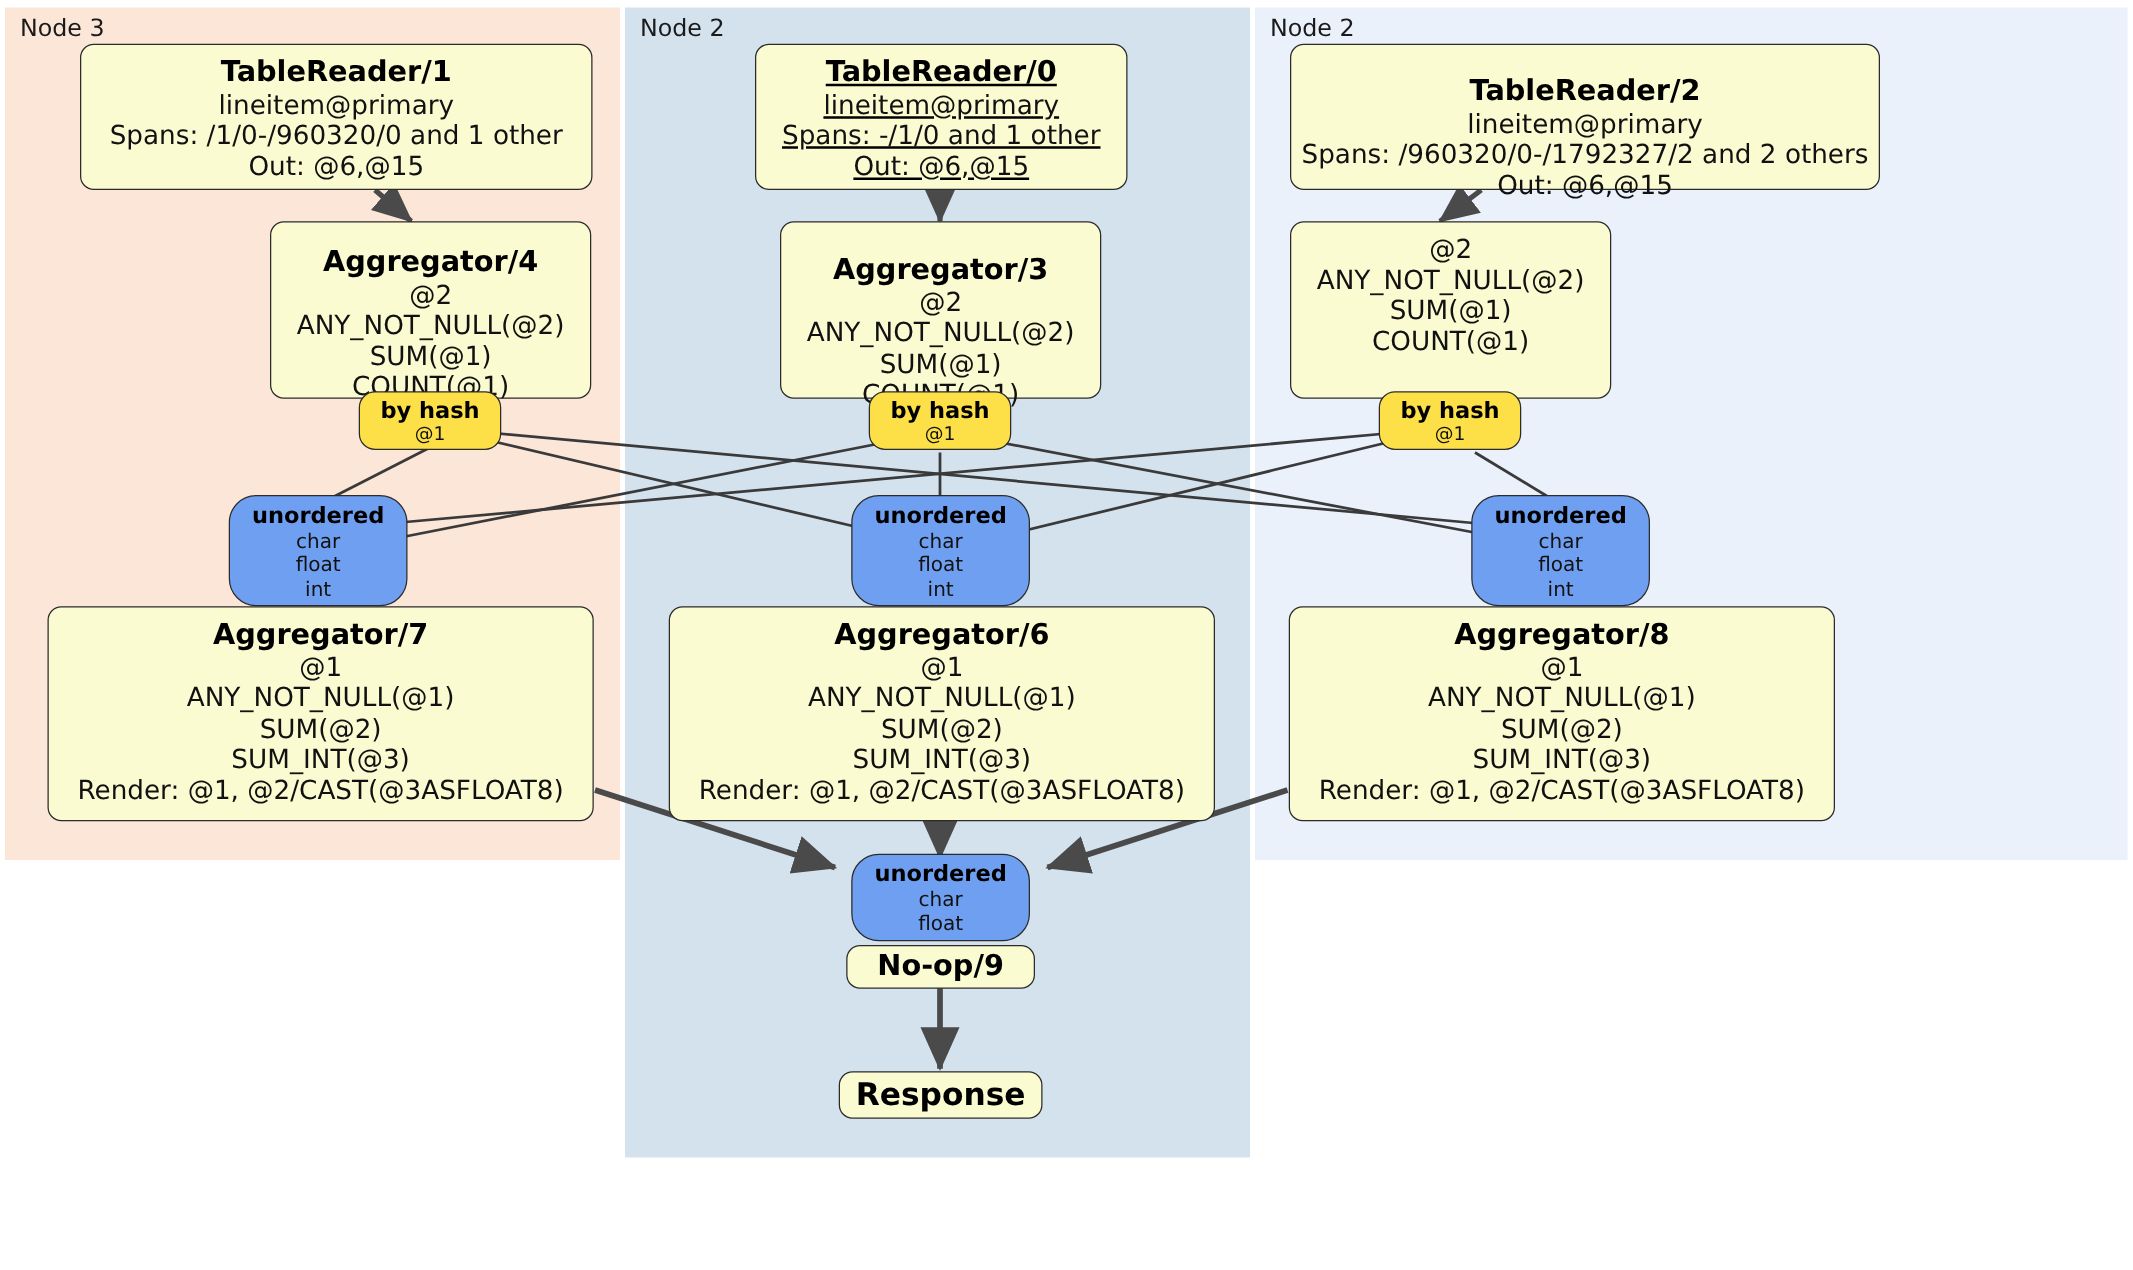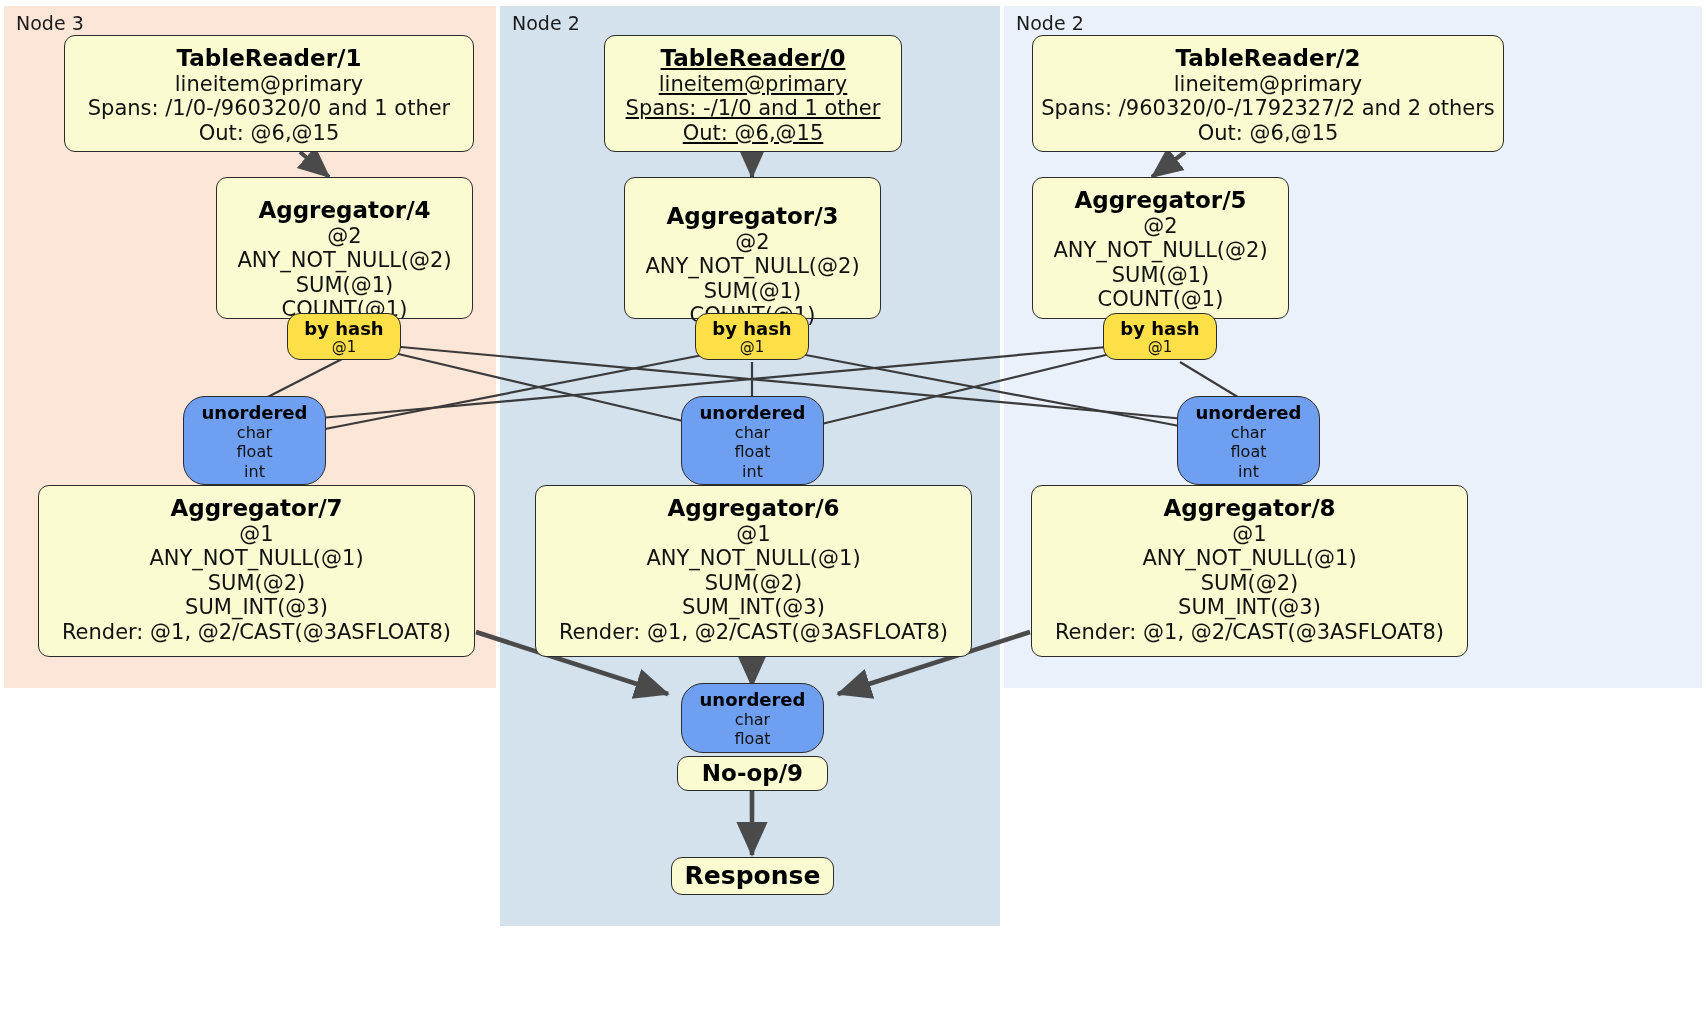--- a/index.html
+++ b/index.html
@@ -93,21 +93,21 @@
     <div class="ln">Out: @6,@15</div>
   </div>
 
   <div class="box proc" style="left:604px;top:35px;width:298px;height:117px;padding-top:9px;text-decoration:underline;">
     <div class="ttl">TableReader/0</div>
     <div class="ln">lineitem@primary</div>
     <div class="ln">Spans: -/1/0 and 1 other</div>
     <div class="ln">Out: @6,@15</div>
   </div>
 
-  <div class="box proc" style="left:1032px;top:35px;width:472px;height:117px;padding-top:9px;">
+  <div class="box proc" style="left:1032px;top:35px;width:472px;height:117px;padding-top:24px;">
     <div class="ttl">TableReader/2</div>
     <div class="ln">lineitem@primary</div>
     <div class="ln">Spans: /960320/0-/1792327/2 and 2 others</div>
     <div class="ln">Out: @6,@15</div>
   </div>
 
   <div class="box proc" style="left:216px;top:177px;width:257px;height:142px;padding-top:19px;">
     <div class="ttl">Aggregator/4</div>
     <div class="ln">@2</div>
     <div class="ln">ANY_NOT_NULL(@2)</div>
@@ -117,21 +117,20 @@
 
   <div class="box proc" style="left:624px;top:177px;width:257px;height:142px;padding-top:25px;">
     <div class="ttl">Aggregator/3</div>
     <div class="ln">@2</div>
     <div class="ln">ANY_NOT_NULL(@2)</div>
     <div class="ln">SUM(@1)</div>
     <div class="ln">COUNT(@1)</div>
   </div>
 
   <div class="box proc" style="left:1032px;top:177px;width:257px;height:142px;padding-top:9px;">
-    <div class="ttl">Aggregator/5</div>
     <div class="ln">@2</div>
     <div class="ln">ANY_NOT_NULL(@2)</div>
     <div class="ln">SUM(@1)</div>
     <div class="ln">COUNT(@1)</div>
   </div>
 
   <div class="box router" style="left:287px;top:313px;width:114px;height:47px;padding-top:5px;">
     <div class="ttl">by hash</div>
     <div class="ln">@1</div>
   </div>

